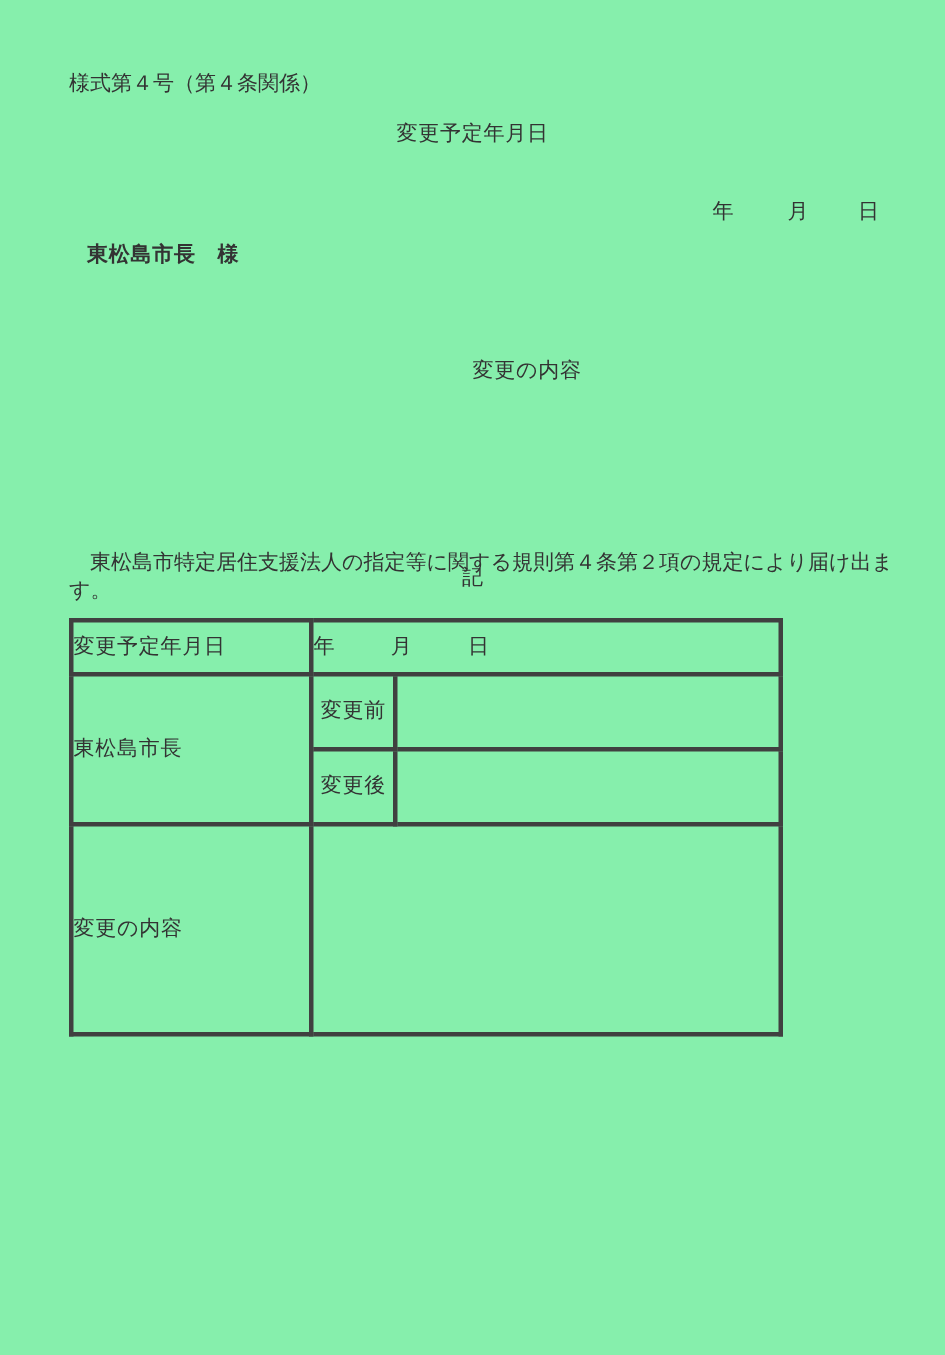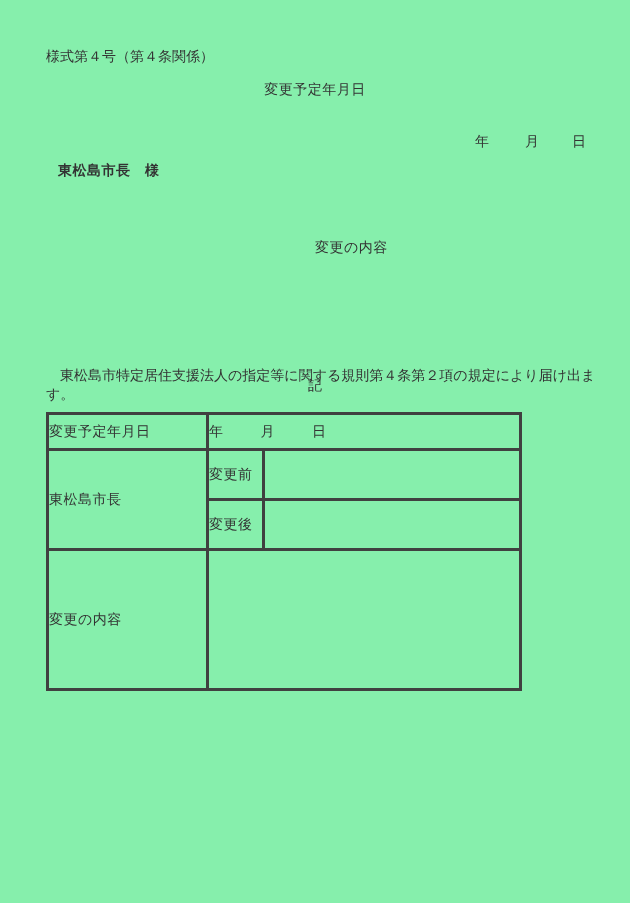--- a/index.html
+++ b/index.html
@@ -39,21 +39,21 @@
     font-size: 14px;
   }
   table.form td {
     border: 3px solid #404040;
     vertical-align: middle;
     padding: 0;
     letter-spacing: 0.5px;
     overflow: hidden;
   }
   td.label-cell { padding-left: 7px; }
-  td.sub-label-cell { text-align: left; }
+  td.sub-label-cell { text-align: center; }
   td.date-cell { padding-left: 64px; margin-left: 18px; }
   td.date-cell .date-part { margin-right: 33px; }
   td.date-cell .date-part:last-child { margin-right: 0; }
   tr.row-change-date { height: 36px; }
   tr.row-before { height: 50px; }
   tr.row-after { height: 50px; margin-left: 44px; }
   tr.row-reason { height: 140px; }
 </style>
 </head>
 <body>

